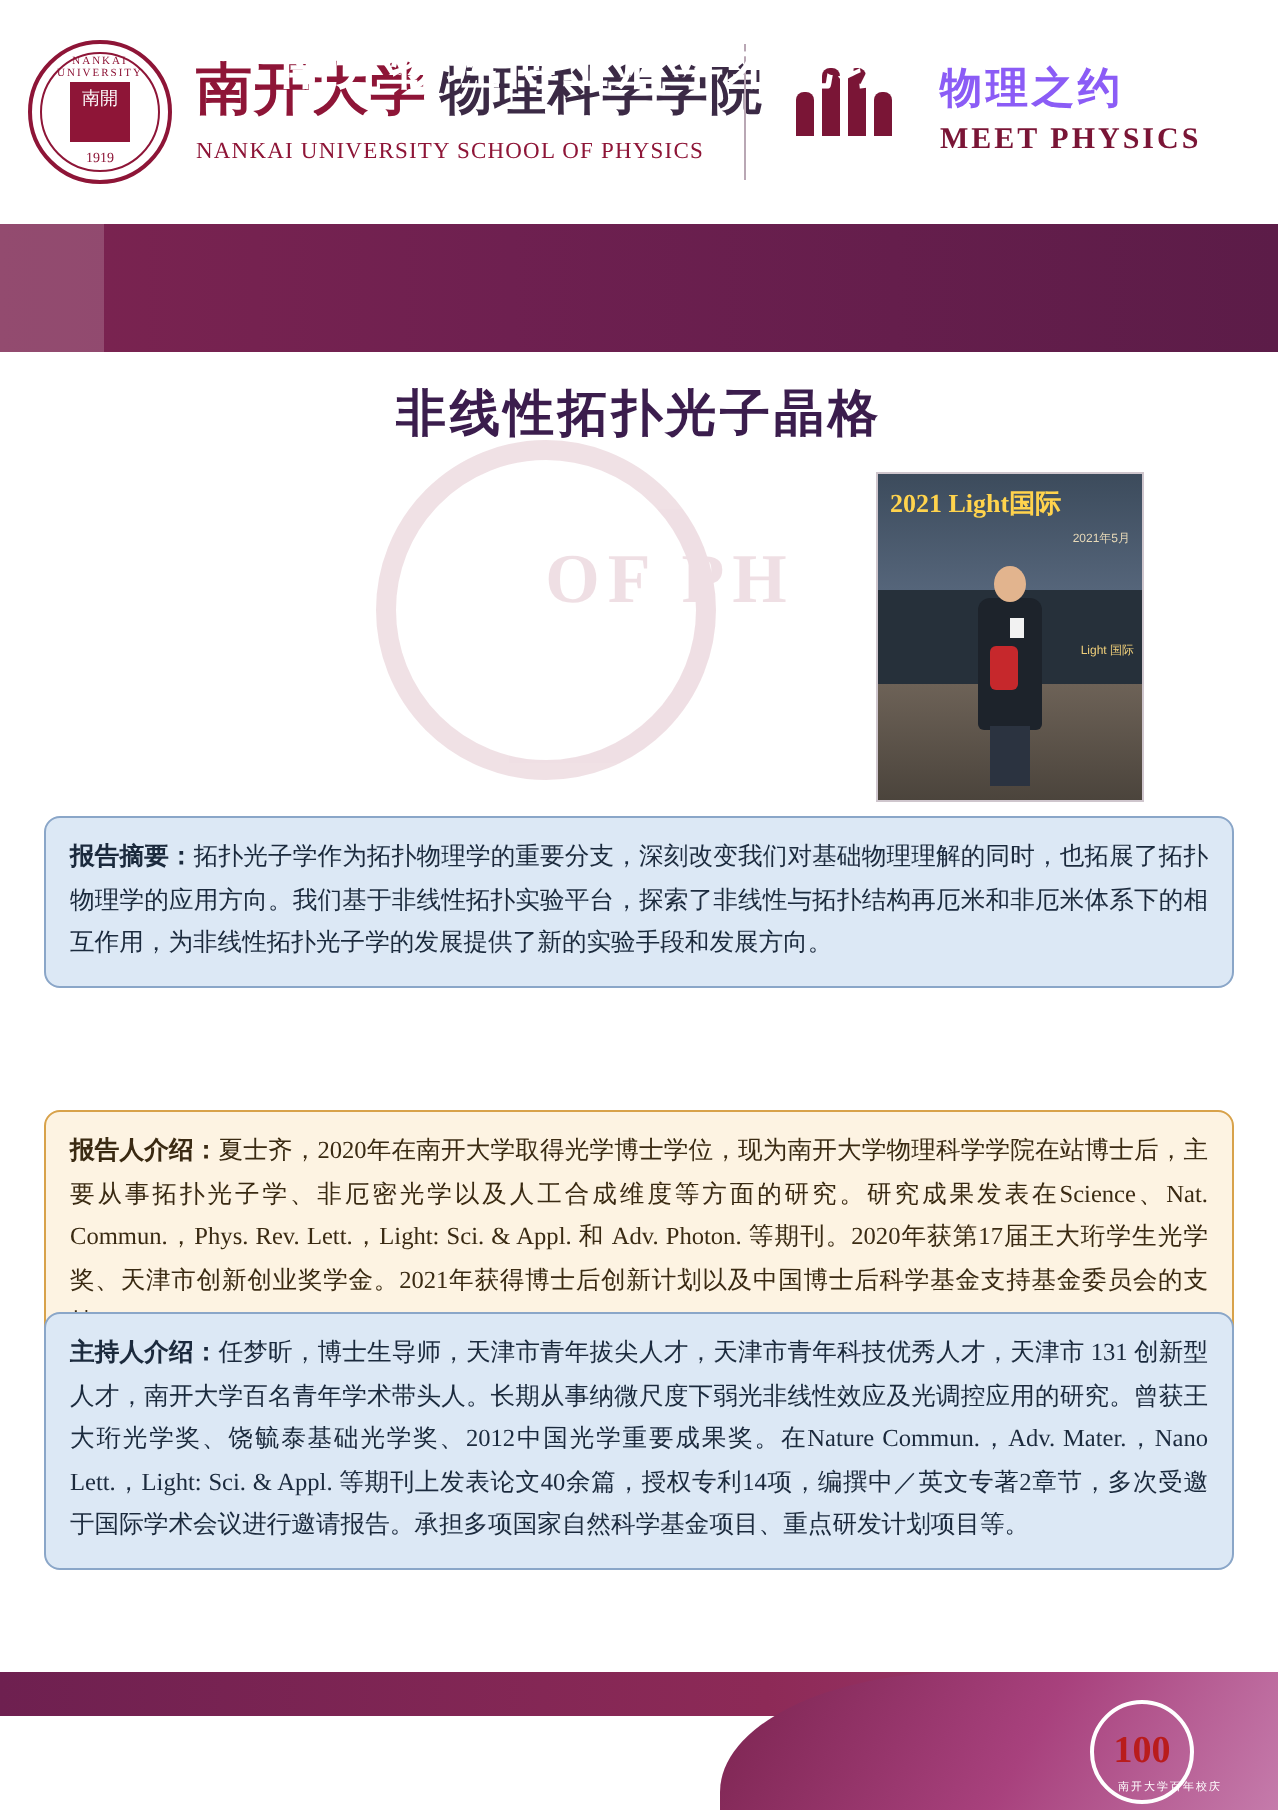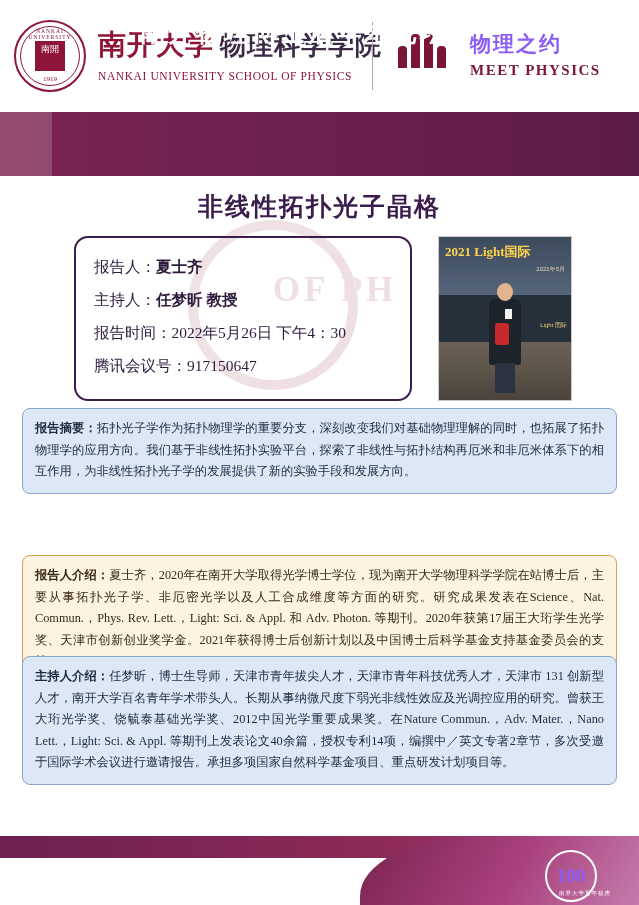--- a/index.html
+++ b/index.html
@@ -207,21 +207,21 @@
   }
   .footer .swoosh{
     position:absolute;left:360px;top:0;width:279px;height:69px;
     background:linear-gradient(120deg,#7b2450 0%,#a8417d 55%,#c57bab 100%);
     border-top-left-radius:120px 60px;
   }
   .footer .emblem{
     position:absolute;right:42px;top:14px;width:52px;height:52px;
     border-radius:50%;border:2px solid #ffffff;box-sizing:border-box;
     display:flex;align-items:center;justify-content:center;
-    color:#8b5cf6;font-size:19px;font-weight:bold;
+    color:#b91c1c;font-size:19px;font-weight:bold;
     font-family:"Liberation Serif","DejaVu Serif",serif;
   }
   .footer .emblem-sub{
     position:absolute;right:28px;bottom:8px;
     font-size:5.5px;color:#ffffff;letter-spacing:1px;
   }
 </style>
 </head>
 <body>
 
@@ -256,34 +256,20 @@
 
 <div class="sheet">
 
   <div class="watermark">
     <div class="wm-circ"></div>
     <div class="wm-text">OF PH</div>
   </div>
 
   <div class="main-title">非线性拓扑光子晶格</div>
 
-  <div class="info-card">
-    <div class="info-row">
-      <span>报告人：</span><b>夏士齐</b>
-    </div>
-    <div class="info-row">
-      <span>主持人：</span><b>任梦昕 教授</b>
-    </div>
-    <div class="info-row">
-      <span>报告时间：</span><span>2022年5月26日 下午4：30</span>
-    </div>
-    <div class="info-row">
-      <span>腾讯会议号：</span><span>917150647</span>
-    </div>
-  </div>
 
   <div class="photo">
     <div class="ph-top"></div>
     <div class="ph-banner">2021 Light国际</div>
     <div class="ph-sub">2021年5月</div>
     <div class="ph-side">Light 国际</div>
     <div class="ph-floor"></div>
     <div class="ph-body"></div>
     <div class="ph-leg"></div>
     <div class="ph-head"></div>

